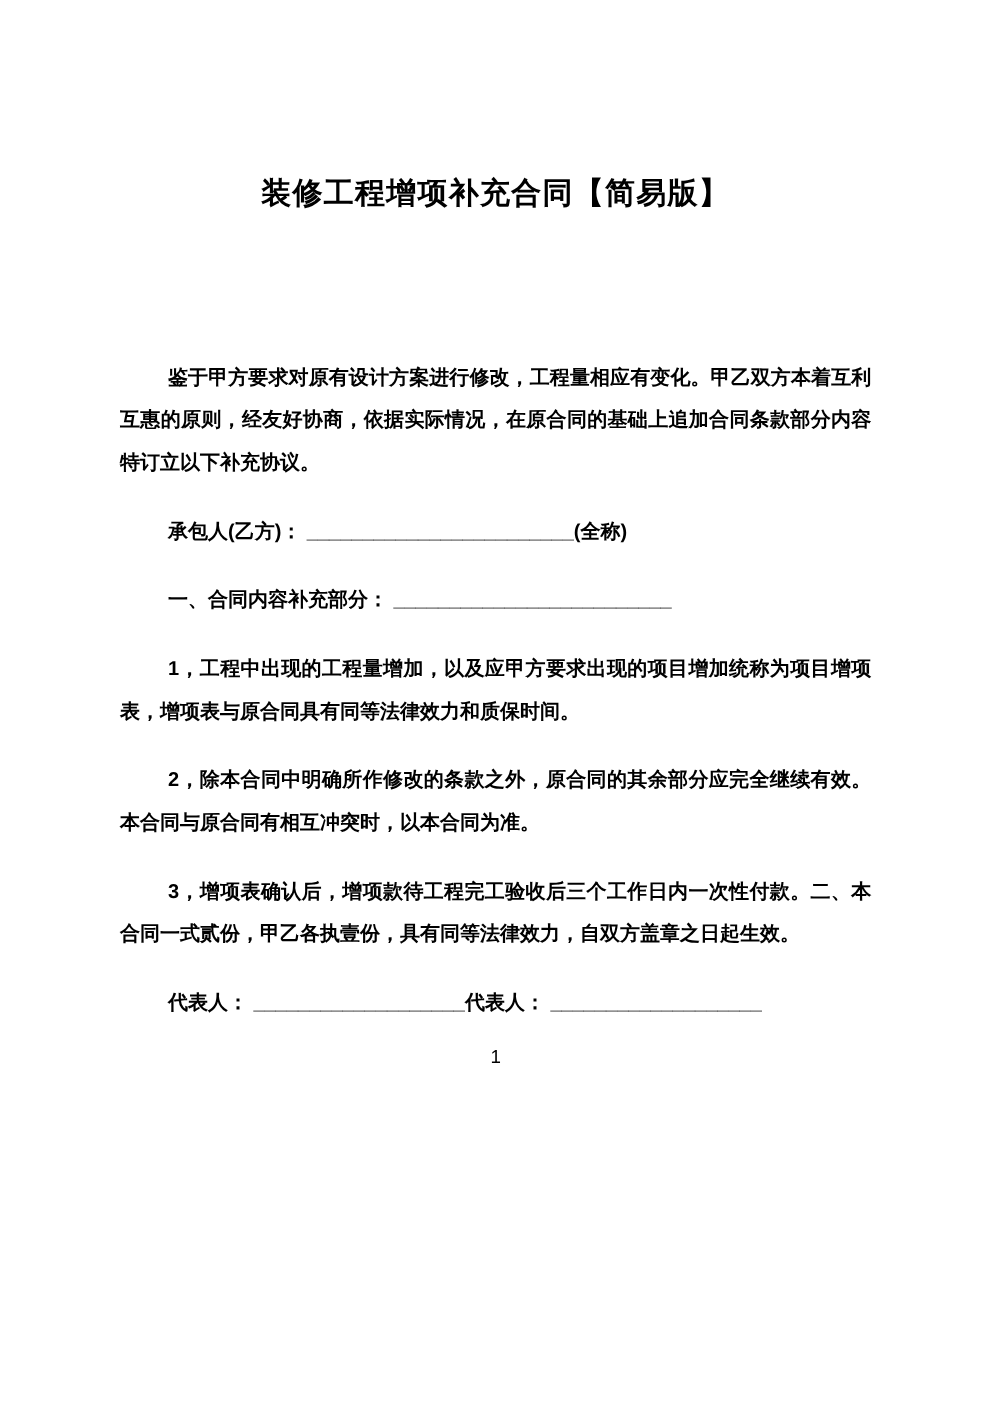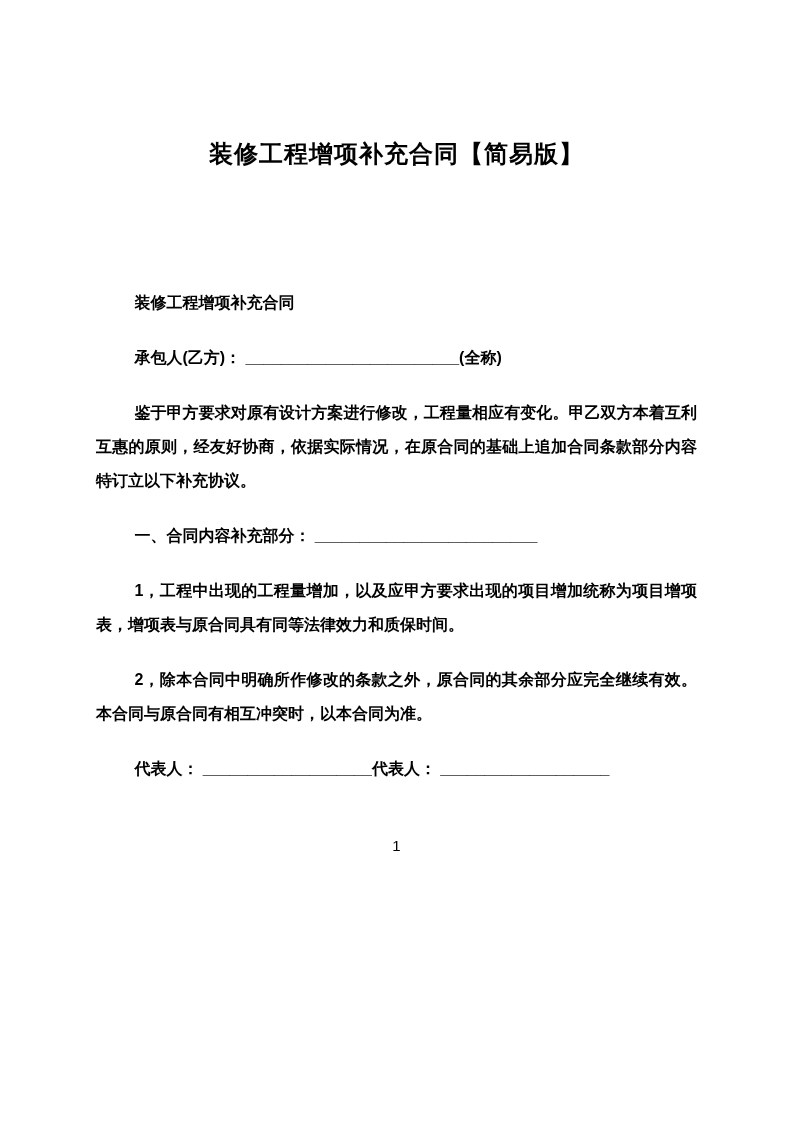--- a/index.html
+++ b/index.html
@@ -49,33 +49,33 @@
 </style>
 </head>
 <body>
 
 <div class="page">
 
   <h1 class="doc-title">装修工程增项补充合同【简易版】</h1>
 
   <div class="content">
 
-    <p class="para subtitle">装修工程增项补充合同</p>
 
 
+    <p class="para">鉴于甲方要求对原有设计方案进行修改，工程量相应有变化。甲乙双方本着互利互惠的原则，经友好协商，依据实际情况，在原合同的基础上追加合同条款部分内容特订立以下补充协议。</p>
+
     <p class="para">承包人(乙方)： ________________________(全称)</p>
-
-    <p class="para">鉴于甲方要求对原有设计方案进行修改，工程量相应有变化。甲乙双方本着互利互惠的原则，经友好协商，依据实际情况，在原合同的基础上追加合同条款部分内容特订立以下补充协议。</p>
 
     <p class="para">一、合同内容补充部分： _________________________</p>
 
     <p class="para">1，工程中出现的工程量增加，以及应甲方要求出现的项目增加统称为项目增项表，增项表与原合同具有同等法律效力和质保时间。</p>
 
     <p class="para">2，除本合同中明确所作修改的条款之外，原合同的其余部分应完全继续有效。本合同与原合同有相互冲突时，以本合同为准。</p>
 
+    <p class="para">3，增项表确认后，增项款待工程完工验收后三个工作日内一次性付款。二、本合同一式贰份，甲乙各执壹份，具有同等法律效力，自双方盖章之日起生效。</p>
 
 
     <p class="para">代表人： ___________________代表人： ___________________</p>
 
 
   </div>
 
   <div class="page-number">1</div>
 
 </div>

